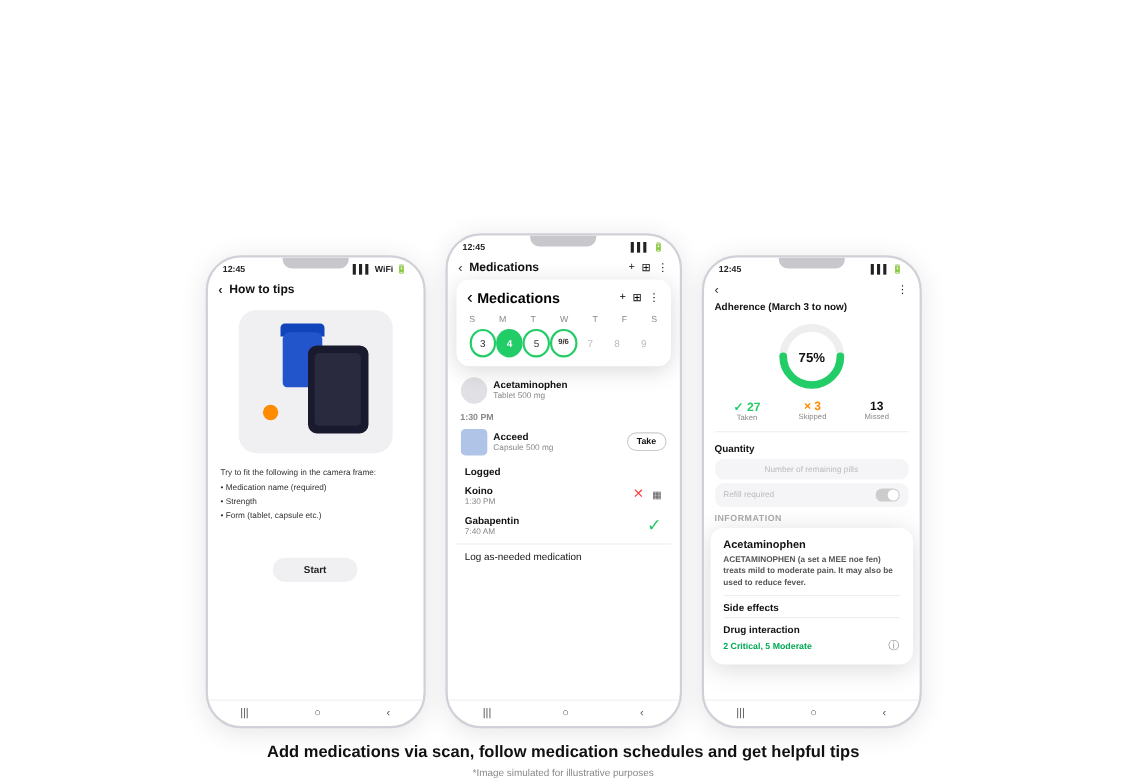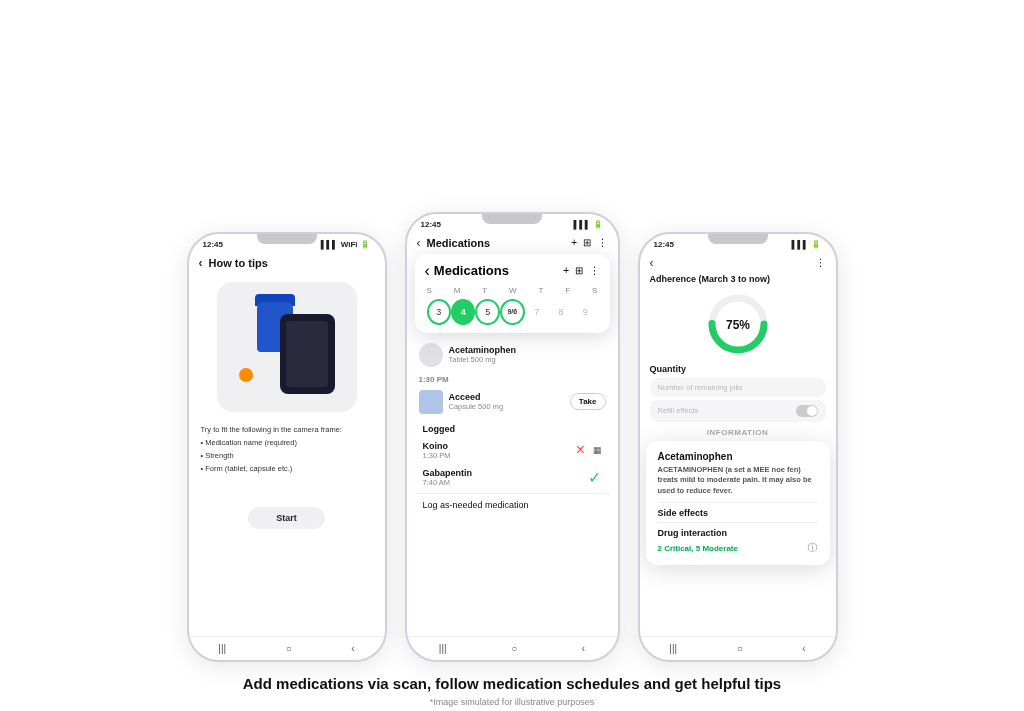--- a/index.html
+++ b/index.html
@@ -395,20 +395,21 @@
     .quantity-section { margin-bottom: 6px; }
     .section-title { font-size: 9px; font-weight: 700; color: #111; margin-bottom: 4px; }
 
     .input-field {
       background: #f5f5f7;
       border-radius: 8px;
       padding: 5px 8px;
       font-size: 7.5px;
       color: #bbb;
       margin-bottom: 3px;
+      text-align: center;
     }
 
     .toggle-row {
       display: flex;
       align-items: center;
       justify-content: space-between;
       background: #f5f5f7;
       border-radius: 8px;
       padding: 5px 8px;
     }
@@ -430,21 +431,20 @@
       right: 1px;
     }
 
     .info-section-label {
       font-size: 8px;
       color: #aaa;
       text-transform: uppercase;
       letter-spacing: 0.5px;
       margin: 6px 0 3px 0;
       font-weight: 600;
-      text-align: center;
     }
 
     
     .info-card {
       background: #fff;
       border-radius: 12px;
       box-shadow: 0 4px 24px rgba(0,0,0,0.15);
       padding: 10px 12px;
       margin: 4px -4px 0 -4px;
       position: relative;
@@ -645,25 +645,39 @@
         <div class="phone3-content">
           <div class="adherence-title">Adherence (March 3 to now)</div>
 
           <div class="circle-progress">
             <svg width="64" height="64">
               <circle cx="32" cy="32" r="26" fill="none" stroke="#eee" stroke-width="7"></circle>
               <circle cx="32" cy="32" r="26" fill="none" stroke="#22cc66" stroke-width="7" stroke-dasharray="122.5 163.4" stroke-dashoffset="40.9" stroke-linecap="round"></circle>
               <text x="32" y="37" text-anchor="middle" font-size="12" font-weight="700" fill="#111">75%</text>
             </svg>
           </div>
+          <div class="adherence-stats">
+            <div class="stat-item">
+              <div class="stat-value taken">✓ 27</div>
+              <div class="stat-label">Taken</div>
+            </div>
+            <div class="stat-item">
+              <div class="stat-value skipped">× 3</div>
+              <div class="stat-label">Skipped</div>
+            </div>
+            <div class="stat-item">
+              <div class="stat-value missed">13</div>
+              <div class="stat-label">Missed</div>
+            </div>
+          </div>
           <div class="quantity-section">
             <div class="section-title">Quantity</div>
             <div class="input-field">Number of remaining pills</div>
             <div class="toggle-row">
-              <span class="toggle-label">Refill effects</span>
+              <span class="toggle-label">Refill required</span>
               <div class="toggle">
                 <div class="toggle-knob"></div>
               </div>
             </div>
           </div>
           <div class="info-section-label">Information</div>
 
           <div class="info-card">
             <div class="info-card-title">Acetaminophen</div>
             <div class="info-card-desc">ACETAMINOPHEN (a set a MEE noe fen) treats mild to moderate pain. It may also be used to reduce fever.</div>

